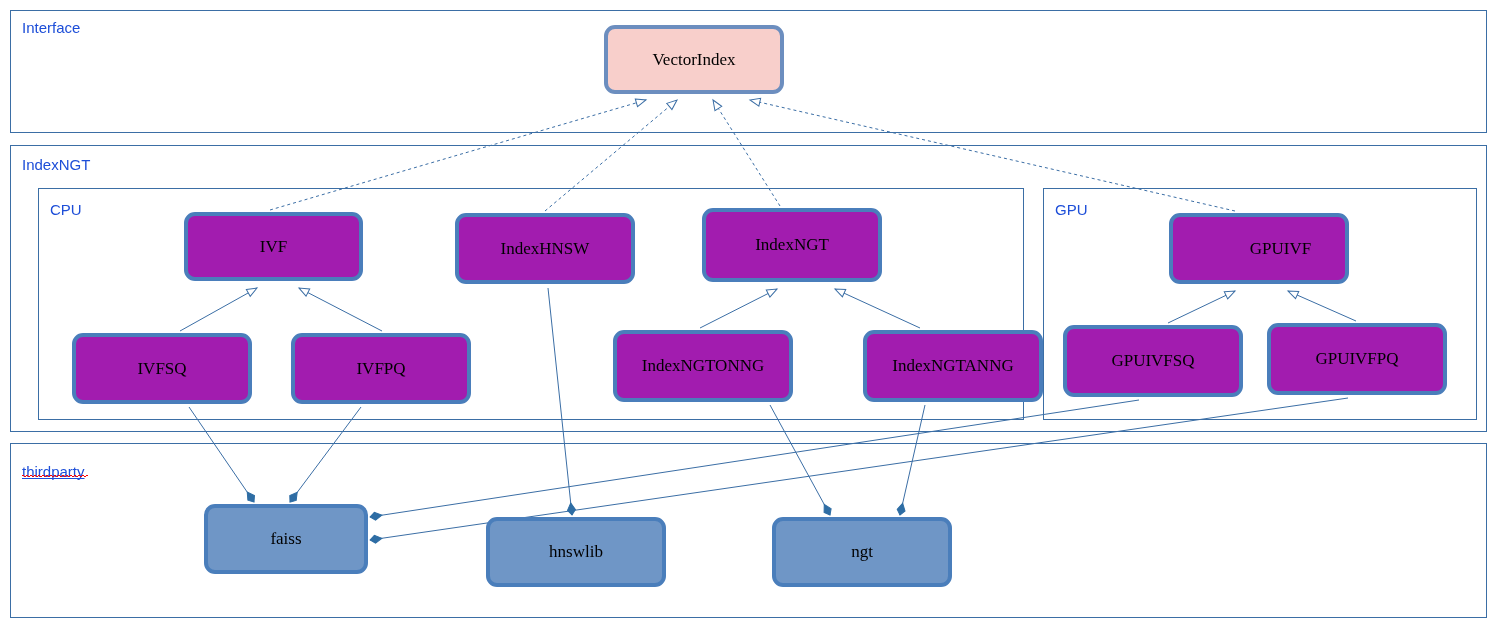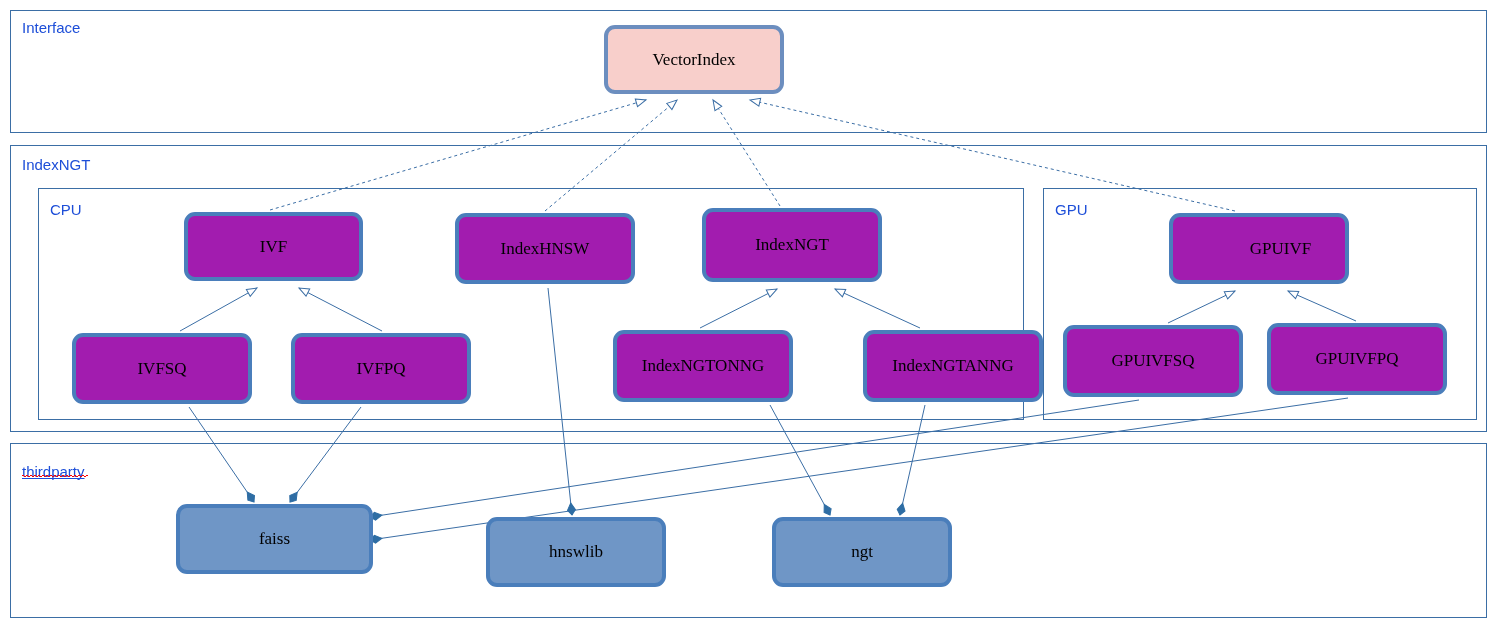--- a/index.html
+++ b/index.html
@@ -130,18 +130,18 @@
       <div class="node impl" style="left: 184px; top: 212px; width: 179px; height: 69px;">IVF</div>
       <div class="node impl" style="left: 455px; top: 213px; width: 180px; height: 71px;">IndexHNSW</div>
       <div class="node impl" style="left: 702px; top: 208px; width: 180px; height: 74px;">IndexNGT</div>
       <div class="node impl" style="left: 1169px; top: 213px; width: 180px; height: 71px; padding-left: 43px;">GPUIVF</div>
       <div class="node impl" style="left: 72px; top: 333px; width: 180px; height: 71px;">IVFSQ</div>
       <div class="node impl" style="left: 291px; top: 333px; width: 180px; height: 71px;">IVFPQ</div>
       <div class="node impl" style="left: 613px; top: 330px; width: 180px; height: 72px;">IndexNGTONNG</div>
       <div class="node impl" style="left: 827px; top: 330px; width: 180px; height: 72px; margin-left: 36px;">IndexNGTANNG</div>
       <div class="node impl" style="left: 1063px; top: 325px; width: 180px; height: 72px;">GPUIVFSQ</div>
       <div class="node impl" style="left: 1267px; top: 323px; width: 180px; height: 72px;">GPUIVFPQ</div>
-      <div class="node thirdp" style="left: 176px; top: 504px; width: 197px; height: 70px;">faiss</div>
+      <div class="node thirdp" style="left: 204px; top: 504px; width: 164px; height: 70px;">faiss</div>
       <div class="node thirdp" style="left: 486px; top: 517px; width: 180px; height: 70px;">hnswlib</div>
       <div class="node thirdp" style="left: 772px; top: 517px; width: 180px; height: 70px;">ngt</div>
     </div>
 
 </div>
 
 </body></html>

